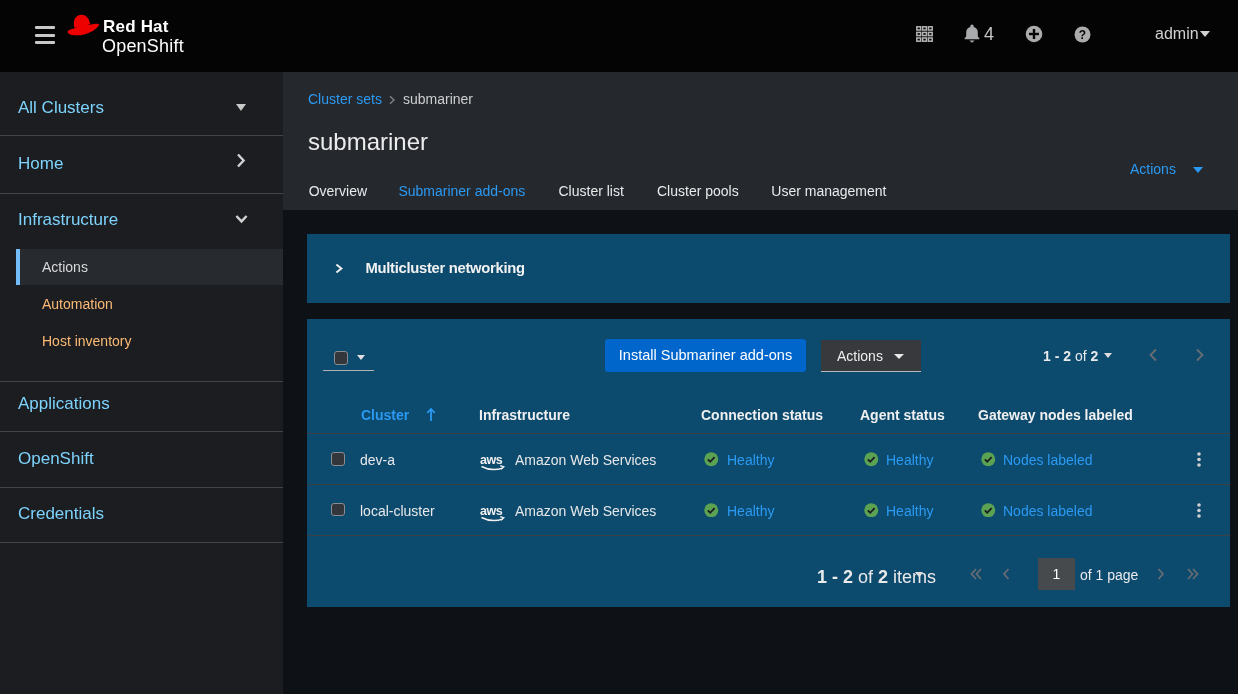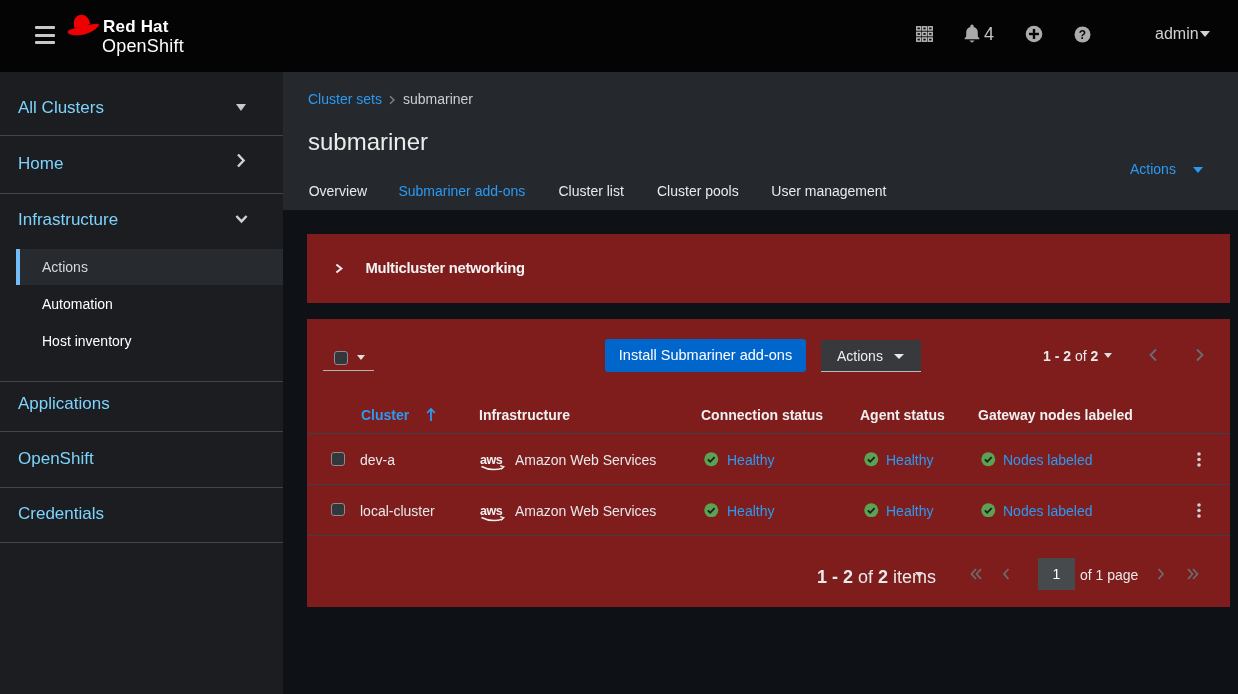--- a/index.html
+++ b/index.html
@@ -6,26 +6,26 @@
 html,body { width:1238px; height:694px; overflow:hidden; }
 body { font-family:"Liberation Sans", sans-serif; background:#0e1115; position:relative; color:#e8e9ea; }
 .abs { position:absolute; }
 
 #masthead { left:0; top:0; width:1238px; height:72px; background:#040404;text-decoration:underline; }
 .hbar { position:absolute; left:35px; width:20px; height:3.4px; background:#c8c8c8; border-radius:1px; }
 
 #sidebar { left:0; top:72px; width:283px; height:622px; background:#1b1d21; }
 .navdiv { position:absolute; left:0; width:283px; height:1px; background:#42454a; }
 .navitem { position:absolute; left:18px; font-size:17px; color:#7dd3fc; }
-.subitem { position:absolute; left:42px; font-size:14px; color:#ffffff; }
+.subitem { position:absolute; left:42px; font-size:14px; color:#fdba74; }
 
 #pagehead { left:283px; top:72px; width:955px; height:138px; background:#25282d; }
 
 #content { left:283px; top:210px; width:955px; height:484px; background:#0e1115; }
-.card { position:absolute; left:24px; width:923px; background:#7f1d1d; }
+.card { position:absolute; left:24px; width:923px; background:#0c4a6e; }
 .blue { color:#2b9af3; }
 .caret { display:inline-block; width:0; height:0; border-left:5px solid transparent; border-right:5px solid transparent; border-top:6px solid #c8c8c8; }
 .hline { position:absolute; height:1px; background:#3d4045; }
 .tab { display:inline-block; color:#e9eaeb; white-space:nowrap; }
 .tabactive { color:#2b9af3; display:inline-block; padding-bottom:24px; border-bottom:3px solid #2b9af3; white-space:nowrap; }
 .chk { position:absolute; width:13.5px; height:13.5px; background:#33363a; border:1px solid #8a8d90; border-radius:3px; }
 .cell { position:absolute; white-space:nowrap; font-size:14px; }
 .gcheck { position:absolute; width:14.5px; height:14.5px; }
 .awslogo { position:absolute; width:27px; height:19px; }
 </style>

